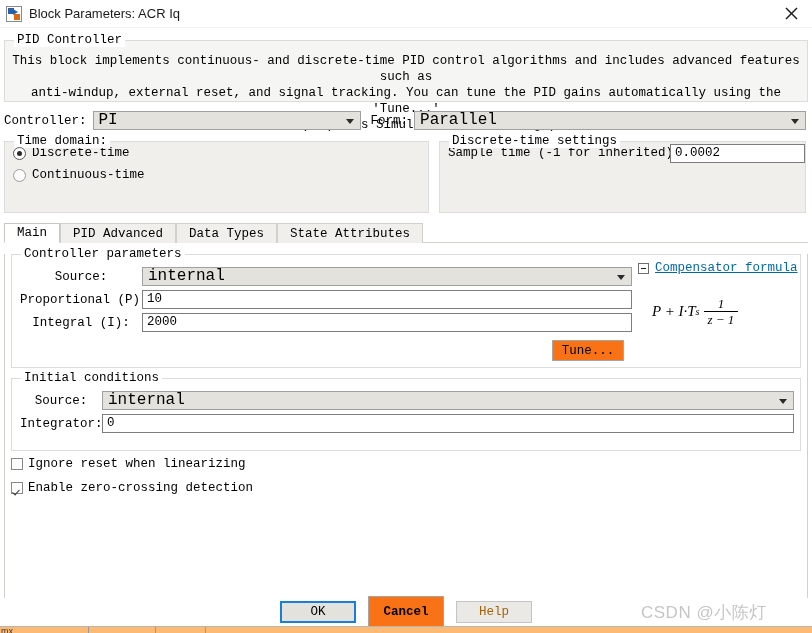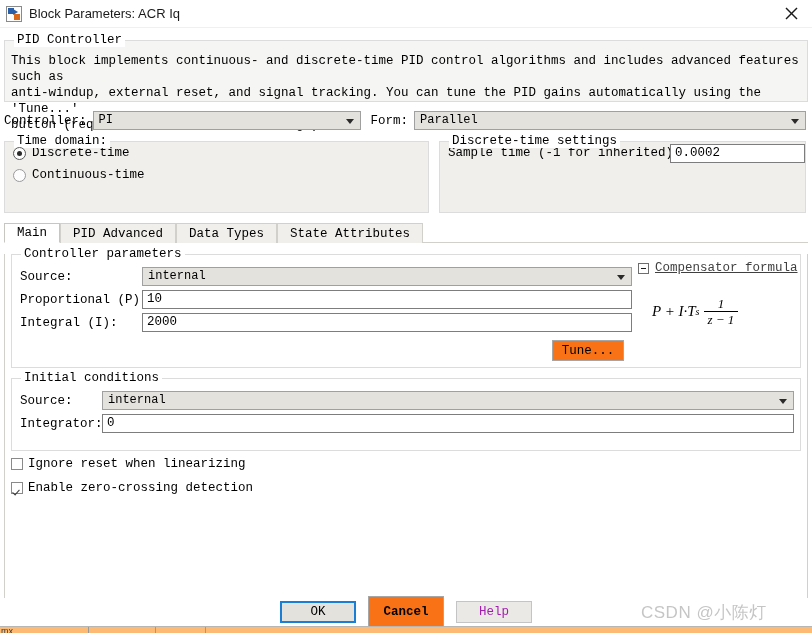--- a/index.html
+++ b/index.html
@@ -76,20 +76,21 @@
     justify-content: center;
     cursor: default;
   }
   #close-button svg { display: block; }
 
   
   .groupbox {
     position: relative;
     border: 1px solid #dcdcdc;
     box-sizing: border-box;
+    text-align: center;
   }
   .groupbox > .legend {
     position: absolute;
     top: -8px;
     left: 9px;
     background: #ffffff;
     padding: 0 3px;
     font-size: 12.5px;
     line-height: 14px;
     white-space: nowrap;
@@ -130,21 +131,21 @@
     box-sizing: border-box;
     display: flex;
     align-items: center;
     cursor: default;
   }
   .combo .combo-value {
     padding-left: 5px;
     padding-right: 20px;
     white-space: nowrap;
     overflow: hidden;
-    font-size: 12px;
+    font-size: 16px;
     line-height: 17px;
   }
   .combo .arrow {
     position: absolute;
     right: 6px;
     top: 50%;
     margin-top: -2px;
     width: 0; height: 0;
     border-left: 4px solid transparent;
     border-right: 4px solid transparent;
@@ -341,21 +342,21 @@
     cursor: default;
   }
   .expander::before {
     content: "";
     position: absolute;
     left: 2px; top: 4px;
     width: 5px; height: 1px;
     background: #1a1a1a;
   }
   #formula-link {
-    color: #404040;
+    color: #0369a1;
     text-decoration: underline;
     white-space: nowrap;
     cursor: default;
     font-size: 12.5px;
   }
   #formula-math {
     margin-top: 22px;
     padding-left: 14px;
     font-family: "Liberation Serif", "DejaVu Serif", serif;
     font-style: italic;
@@ -463,21 +464,21 @@
   #btn-ok {
     min-width: 76px;
     height: 22px;
     border: 2px solid #1a7fd4;
     background: #e4e2dd;
   }
   #btn-cancel { min-width: 76px; height: 33px; font-weight: bold; }
   #btn-help {
     min-width: 76px;
     height: 22px;
-    color: #a21caf;
+    color: #a16207;
     border-color: #c4c4c4;
     background: #ebe9e5;
   }
 
   #footer-strip {
     position: absolute;
     left: 0;
     top: 626px;
     width: 812px;
     height: 22px;

